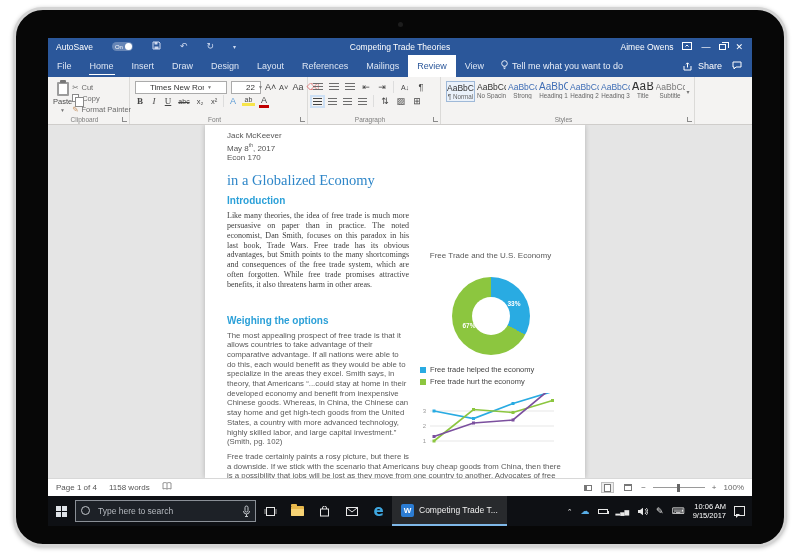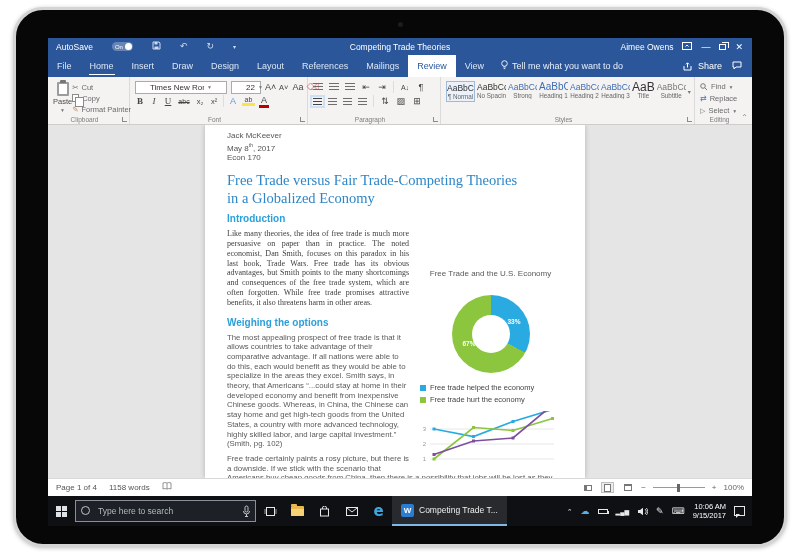--- a/index.html
+++ b/index.html
@@ -45,33 +45,33 @@
   .ic-clip{width:12px;height:14px;background:#9c9c9c;border-radius:1px;position:relative;}
   .ic-clip::before{content:"";position:absolute;left:3px;top:-2px;width:6px;height:3px;background:#777;border-radius:1px;}
   .ic-clip::after{content:"";position:absolute;left:2px;top:2px;width:8px;height:10px;background:#fff;}
   .ic-copy{width:7px;height:8px;border:1px solid #8a8a8a;position:relative;background:#fff;}
   .ic-copy::before{content:"";position:absolute;left:2px;top:2px;width:7px;height:8px;border:1px solid #8a8a8a;background:#fff;}
   .styles-row{display:flex;gap:2px;padding-top:1px;}
   .style-cell{width:29px;text-align:center;padding:1px 0;}
   .style-cell.sel{border:1px solid #9fb9d8;background:#EAF1FA;}
   .st-prev{font-size:8.5px;color:#333;line-height:10px;white-space:nowrap;overflow:hidden;}
   .st-prev.blue{color:#3E6DB5;}
-  .st-prev.big{font-size:12px;}
+  .st-prev.big{font-size:12px;font-family:Liberation Mono, monospace;}
   .st-name{font-size:6.3px;color:#666;white-space:nowrap;overflow:hidden;}
   .gal-more{width:10px;display:flex;flex-direction:column;align-items:center;justify-content:center;gap:2px;color:#777;font-size:6px;}
   .edit-col{display:flex;flex-direction:column;gap:1px;padding-top:1px;}
   .collapse{position:absolute;right:4px;bottom:2px;color:#8a8a8a;font-size:8px;}
 
   
   .doc-area{flex:1 1 auto;background:#E5E5E5;position:relative;overflow:hidden;}
   .page{position:absolute;left:157px;top:0;width:380px;height:100%;background:#fff;box-shadow:0 0 5px rgba(0,0,0,.22);padding:6px 22px;overflow:hidden;}
   .doc-header{font-size:8px;line-height:9.5px;color:#555;margin-bottom:9px;}
   .doc-title{font-family:"Liberation Serif",serif;font-weight:normal;font-size:14.5px;line-height:18px;color:#2E86C8;margin-bottom:6px;}
   .doc-h{font-size:10px;font-weight:bold;color:#2BA0D8;margin:0 0 5px;}
-  .doc-h.h2{margin-top:9px;}
+  .doc-h.h2{margin-top:25px;}
   p.serif{font-family:"Liberation Serif",serif;font-size:8px;line-height:9.8px;color:#404040;text-align:justify;}
   p.sans{font-size:7.8px;line-height:9.7px;color:#5a5a5a;margin-top:5px;}
   .chart-col{float:right;width:145px;margin:40px 0 0 9px;}
   .chart-title{font-size:8px;color:#595959;text-align:center;margin-bottom:17px;}
   .donut-wrap{position:relative;width:78px;height:78px;margin:0 auto 10px;}
   .donut{width:100%;height:100%;border-radius:50%;}
   .donut-hole{position:absolute;left:50%;top:50%;width:38px;height:38px;margin:-19px 0 0 -19px;border-radius:50%;background:#fff;}
   .dlbl{position:absolute;color:#fff;font-size:6.5px;font-weight:bold;}
   .dlbl1{right:9px;top:23px;}
   .dlbl2{left:11px;top:45px;}
@@ -303,54 +303,30 @@
               <div class="st-name">Subtitle</div>
             </div>
           <div class="gal-more">
               <span>▾</span>
             </div>
         </div>
         <div class="grp-label">Styles</div>
         <div class="launcher"></div>
       </div>
 
-      <div class="grp" style="flex:1;border-right:none">
-        <div class="edit-col">
-          <div class="mini">
-              <svg width="8" height="8" viewBox="0 0 8 8">
-                <circle cx="3" cy="3" r="2.3" fill="none" stroke="#777" stroke-width="1"></circle>
-                <path d="M4.8 4.8 7 7" stroke="#777" stroke-width="1"></path>
-              </svg>
-              <span>Find</span>
-              <span class="caret">▼</span>
-            </div>
-          <div class="mini">
-              <span style="color:#4472C4;font-size:8px">⇄</span>
-              <span>Replace</span>
-            </div>
-          <div class="mini">
-              <span style="font-size:7px">▷</span>
-              <span>Select</span>
-              <span class="caret">▼</span>
-            </div>
-        </div>
-        <div class="grp-label">Editing</div>
-        <div class="collapse">⌃</div>
-      </div>
     </div>
 
     <div class="doc-area">
       <div class="page">
         <div class="doc-header">
           <div>Jack McKeever</div>
           <div><span>May 8</span><sup style="font-size:5px">th</sup><span>, 2017</span></div>
           <div>Econ 170</div>
         </div>
         <h1 class="doc-title">
-          <span style="display:block">Free Trade versus Fair Trade-Competing Theories</span>
           <span style="display:block">in a Globalized Economy</span>
         </h1>
         <h2 class="doc-h">Introduction</h2>
         <div class="doc-flow">
           <aside class="chart-col">
             <div class="chart-title">Free Trade and the U.S. Economy</div>
             <div class="donut-wrap">
               <div class="donut" style="background: conic-gradient(rgb(41, 171, 226) 0deg, rgb(41, 171, 226) 33%, rgb(140, 198, 63) 33%, rgb(140, 198, 63) 100%);"></div>
               <div class="donut-hole"></div>
               <span class="dlbl dlbl1">33%</span>

